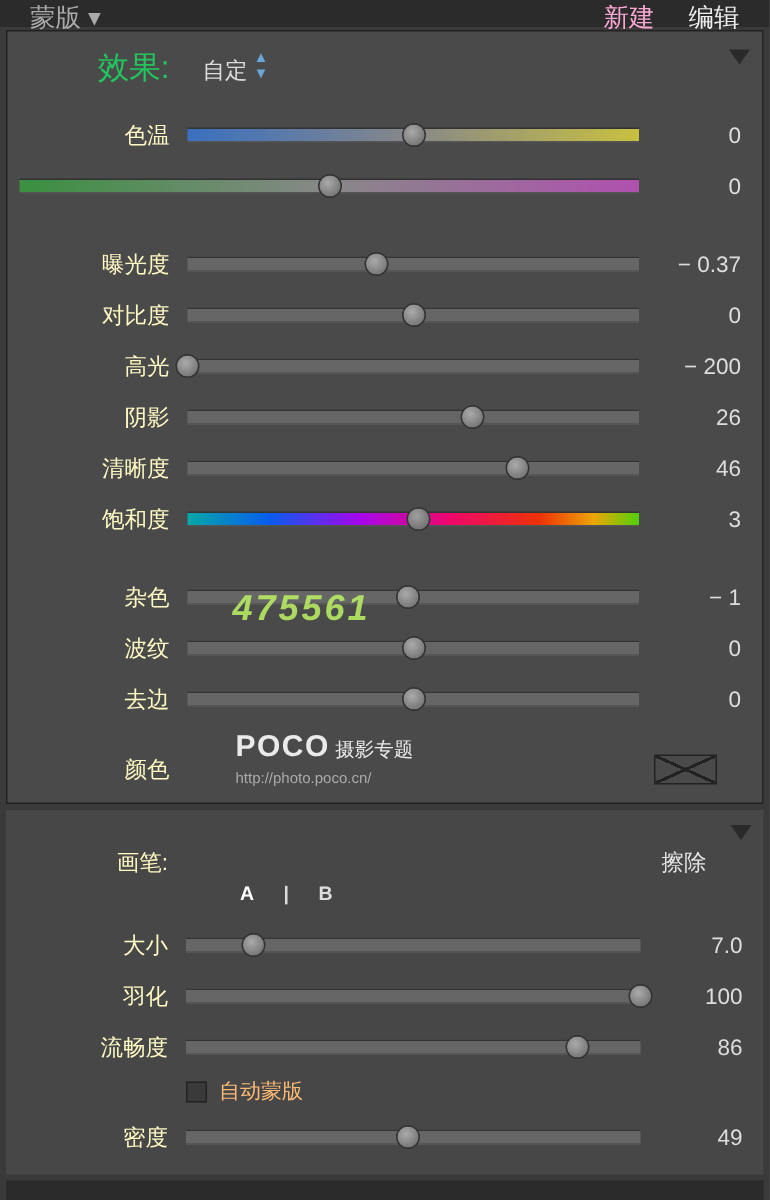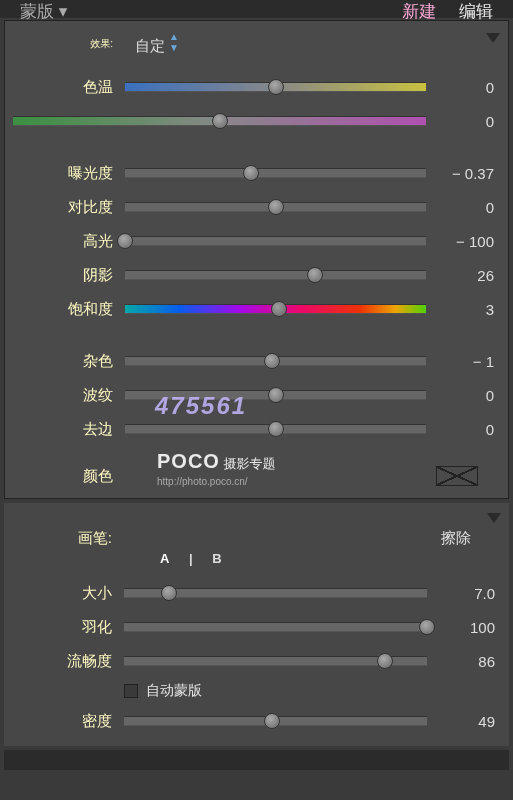--- a/index.html
+++ b/index.html
@@ -29,22 +29,22 @@
   position: relative;
 }
 .panel-header {
   display: flex;
   align-items: center;
   margin-bottom: 14px;
 }
 .panel-title {
   width: 100px;
   text-align: right;
-  font-size: 10px;
-  color: #fef9c3;
+  font-size: 21px;
+  color: #22c55e;
 }
 .preset-dropdown {
   margin-left: 22px;
   color: #ddd;
   font-size: 15px;
 }
 .dropdown-arrows {
   margin-left: 4px;
   color: #6aa7d6;
   font-size: 10px;
@@ -133,21 +133,21 @@
 .color-swatch::before {
   background: linear-gradient(to top right, transparent calc(50% - 1px), #222 calc(50% - 1px), #222 calc(50% + 1px), transparent calc(50% + 1px));
 }
 .color-swatch::after {
   background: linear-gradient(to top left, transparent calc(50% - 1px), #222 calc(50% - 1px), #222 calc(50% + 1px), transparent calc(50% + 1px));
 }
 .watermark {
   position: absolute;
   left: 150px;
   top: 371px;
-  color: #c4b5fd;
+  color: #bef264;
   font-size: 24px;
   font-weight: bold;
   font-style: italic;
   letter-spacing: 2px;
   opacity: 0.85;
   pointer-events: none;
 }
 .brand {
   position: absolute;
   left: 152px;
@@ -196,21 +196,21 @@
   display: inline-block;
   margin-left: 112px;
   margin-right: 8px;
   vertical-align: middle;
 }
 .automask-row {
   height: 26px;
   display: flex;
   align-items: center;
 }
-.automask-label { color: #e5e5e5; font-size: 14px; }
+.automask-label { color: #fdba74; font-size: 14px; }
 .bottom-bar {
   height: 20px;
   background: #2b2b2b;
   margin: 4px;
 }
 </style>
 </head>
 <body>
 
 <div class="top-bar">
@@ -257,28 +257,35 @@
     <div class="slider-track ">
       <div class="slider-thumb" style="left:50%"></div>
     </div>
     <div class="slider-value">0</div>
   </div>
       <div class="slider-row">
     <div class="slider-label">高光</div>
     <div class="slider-track ">
       <div class="slider-thumb" style="left:0%"></div>
     </div>
-    <div class="slider-value">− 100</div>
+    <div class="slider-value">− 200</div>
   </div>
       <div class="slider-row">
     <div class="slider-label">阴影</div>
     <div class="slider-track ">
       <div class="slider-thumb" style="left:63%"></div>
     </div>
     <div class="slider-value">26</div>
+  </div>
+      <div class="slider-row">
+    <div class="slider-label">清晰度</div>
+    <div class="slider-track ">
+      <div class="slider-thumb" style="left:73%"></div>
+    </div>
+    <div class="slider-value">46</div>
   </div>
       <div class="slider-row">
     <div class="slider-label">饱和度</div>
     <div class="slider-track sat">
       <div class="slider-thumb" style="left:51%"></div>
     </div>
     <div class="slider-value">3</div>
   </div>
       <div class="group-sep"></div>
       <div class="slider-row">

